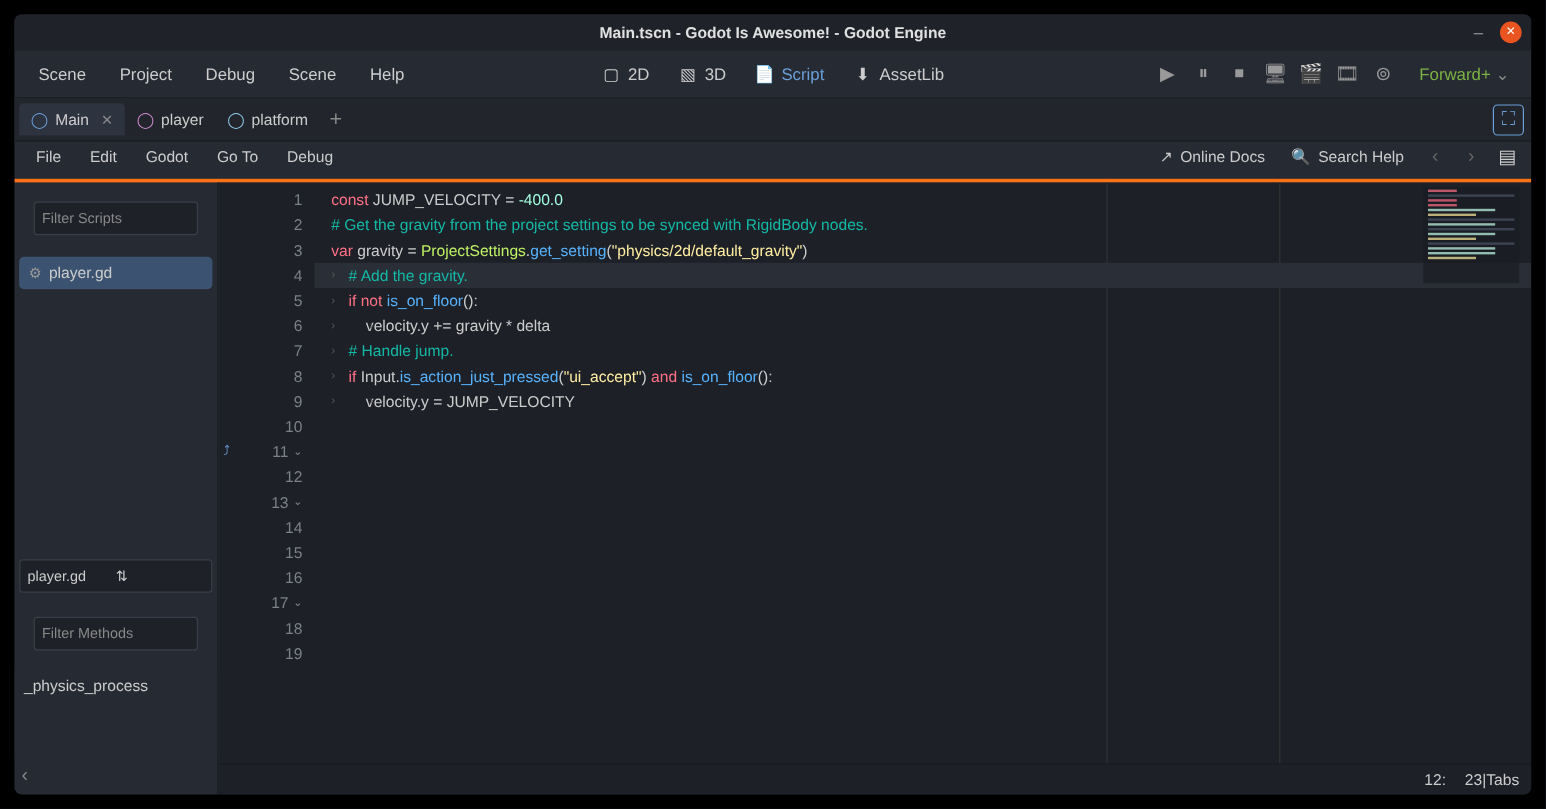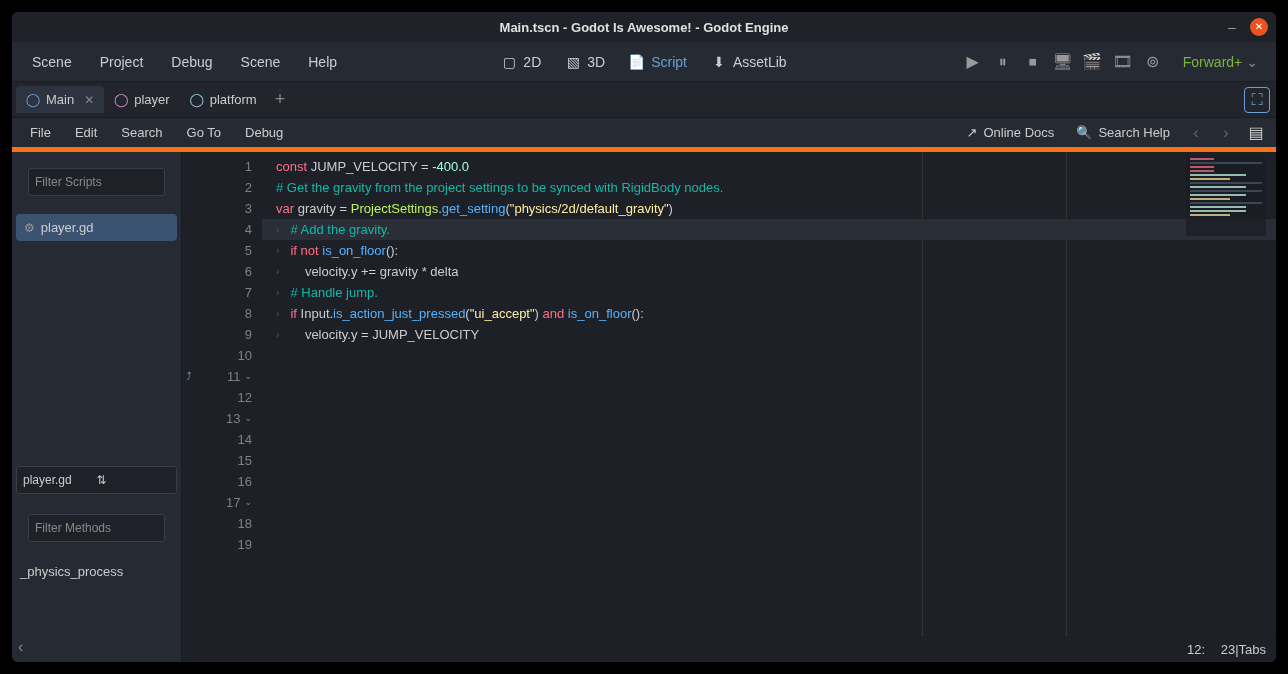--- a/index.html
+++ b/index.html
@@ -22,21 +22,21 @@
 .play-controls{display:flex;gap:2px}
 .tool-btn{width:28px;height:28px;display:flex;align-items:center;justify-content:center;color:#999;cursor:pointer;border-radius:3px}
 .renderer-sel{color:#7cb342;font-size:14px;padding:4px 8px;cursor:pointer;display:flex;align-items:center;gap:4px}
 .tabs-row{height:36px;background:#22252c;display:flex;align-items:center;padding:0 4px;border-bottom:1px solid #1a1c22;position:relative}
 .scene-tab{display:flex;align-items:center;gap:6px;padding:6px 10px;color:#ccc;font-size:13px;cursor:pointer;border-radius:4px 4px 0 0}
 .scene-tab.active{background:#2e3340}
 .tab-icon{width:14px;height:14px;display:flex;align-items:center;justify-content:center}
 .tab-close{color:#888;font-size:12px;margin-left:4px}
 .add-tab{color:#888;font-size:18px;padding:4px 8px;cursor:pointer}
 .expand-btn{position:absolute;right:6px;width:26px;height:26px;border:1px solid #6a9fd9;border-radius:4px;display:flex;align-items:center;justify-content:center;color:#6a9fd9;cursor:pointer}
-.script-menubar{height:34px;display:flex;align-items:center;padding:0 8px;border-bottom:5px solid #f97316}
+.script-menubar{height:34px;display:flex;align-items:flex-start;padding:0 8px;border-bottom:3px solid #f97316}
 .script-menu{display:flex;gap:4px}
 .script-menu-item{color:#ccc;font-size:13px;padding:5px 10px;cursor:pointer}
 .script-menubar-right{margin-left:auto;display:flex;align-items:center;gap:6px}
 .docs-btn{display:flex;align-items:center;gap:6px;color:#ccc;font-size:13px;padding:5px 8px;cursor:pointer}
 .nav-btn{width:24px;height:24px;display:flex;align-items:center;justify-content:center;color:#666;cursor:pointer;font-size:16px}
 .main-area{flex:1;display:flex;min-height:0}
 .left-panel{width:170px;display:flex;flex-direction:column;border-right:1px solid #1a1c22}
 .filter-box{display:flex;align-items:center;background:#1e2128;border:1px solid #3a3e48;border-radius:3px;margin:16px;height:28px;padding:0 6px}
 .filter-box input{flex:1;background:none;border:none;color:#ccc;font-size:12px;outline:none}
 .filter-box input::placeholder{color:#888}
@@ -149,21 +149,21 @@
         <span>platform</span>
       </div>
       <div class="add-tab">+</div>
       <div class="expand-btn">⛶</div>
   </div>
 
   <div class="script-menubar">
     <div class="script-menu" id="script-menu">
         <div class="script-menu-item">File</div>
         <div class="script-menu-item">Edit</div>
-        <div class="script-menu-item">Search</div>
+        <div class="script-menu-item">Godot</div>
         <div class="script-menu-item">Go To</div>
         <div class="script-menu-item">Debug</div>
       </div>
     <div class="script-menubar-right">
       <div class="docs-btn">
           <span>↗</span>
           <span>Online Docs</span>
         </div>
       <div class="docs-btn">
           <span>🔍</span>

